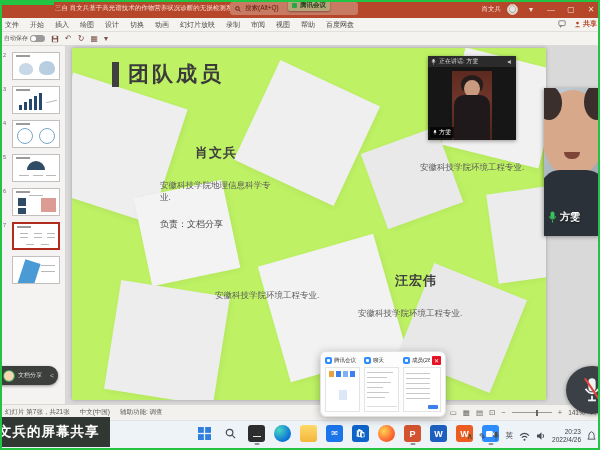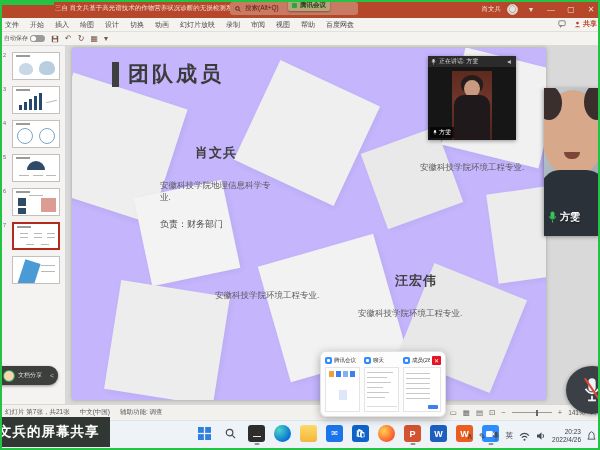--- a/index.html
+++ b/index.html
@@ -42,21 +42,21 @@
   .main{position:absolute;left:0;top:46px;width:600px;height:358px;}
   .thumbs{position:absolute;left:0;top:0;width:66px;height:358px;background:#f4f3f2;border-right:1px solid #d8d6d3;overflow:hidden;}
   .thumb-row{position:relative;margin:6px 4px 0 12px;}
   .t-num{position:absolute;left:-9px;top:0;font-size:5.5px;color:#666;}
   .t-box{width:48px;height:28px;background:#fff;border:1px solid #c3c1bf;position:relative;overflow:hidden;}
   .t-box.sel{border:2px solid #b02a1e;}
   .t-line{position:absolute;background:#b9b9b9;height:1px;}
   .t-title{position:absolute;left:3px;top:2px;width:14px;height:2px;background:#9a9a9a;}
 
   .canvas{position:absolute;left:66px;top:0;right:0;height:358px;background:#d9d9d9;}
-  .slide{position:absolute;left:6px;top:2px;width:474px;height:352px;background:#c4b5fd;overflow:hidden;
+  .slide{position:absolute;left:6px;top:2px;width:474px;height:352px;background:#bef264;overflow:hidden;
     box-shadow:0 0 4px rgba(0,0,0,.25);}
   .tile{position:absolute;}
 
   .slide-title{position:absolute;left:40px;top:12px;display:flex;align-items:center;gap:9px;}
   .title-bar-mark{width:7px;height:25px;background:#3f3f3f;}
   .title-text{font-size:21px;font-weight:bold;color:#3b3b3b;letter-spacing:3px;}
 
   .member{position:absolute;}
   .m-name{font-size:13px;font-weight:bold;color:#3f3f3f;text-align:center;letter-spacing:1px;}
   .m-desc{margin-top:18px;font-size:8.5px;color:#595959;line-height:1.4;}
@@ -321,21 +321,21 @@
         <div class="tile" style="left:420px;top:140px;width:90px;height:90px;background:#ececec;transform:rotate(-8deg);box-shadow:2px 2px 6px rgba(0,0,0,.05);"></div>
 
         <div class="slide-title">
           <div class="title-bar-mark"></div>
           <span class="title-text">团队成员</span>
         </div>
 
         <div class="member" style="left:88px;top:96px;width:112px;">
           <div class="m-name">肖文兵</div>
           <div class="m-desc">安徽科技学院地理信息科学专业.</div>
-          <div class="m-role">负责：财务部门</div>
+          <div class="m-role">负责：文档分享</div>
         </div>
         <div class="member" style="left:348px;top:96px;width:116px;">
           <div class="m-desc">安徽科技学院环境工程专业.</div>
         </div>
         <div class="member" style="left:143px;top:224px;width:112px;">
           <div class="m-desc">安徽科技学院环境工程专业.</div>
         </div>
         <div class="member" style="left:286px;top:224px;width:116px;">
           <div class="m-name">汪宏伟</div>
           <div class="m-desc">安徽科技学院环境工程专业.</div>

